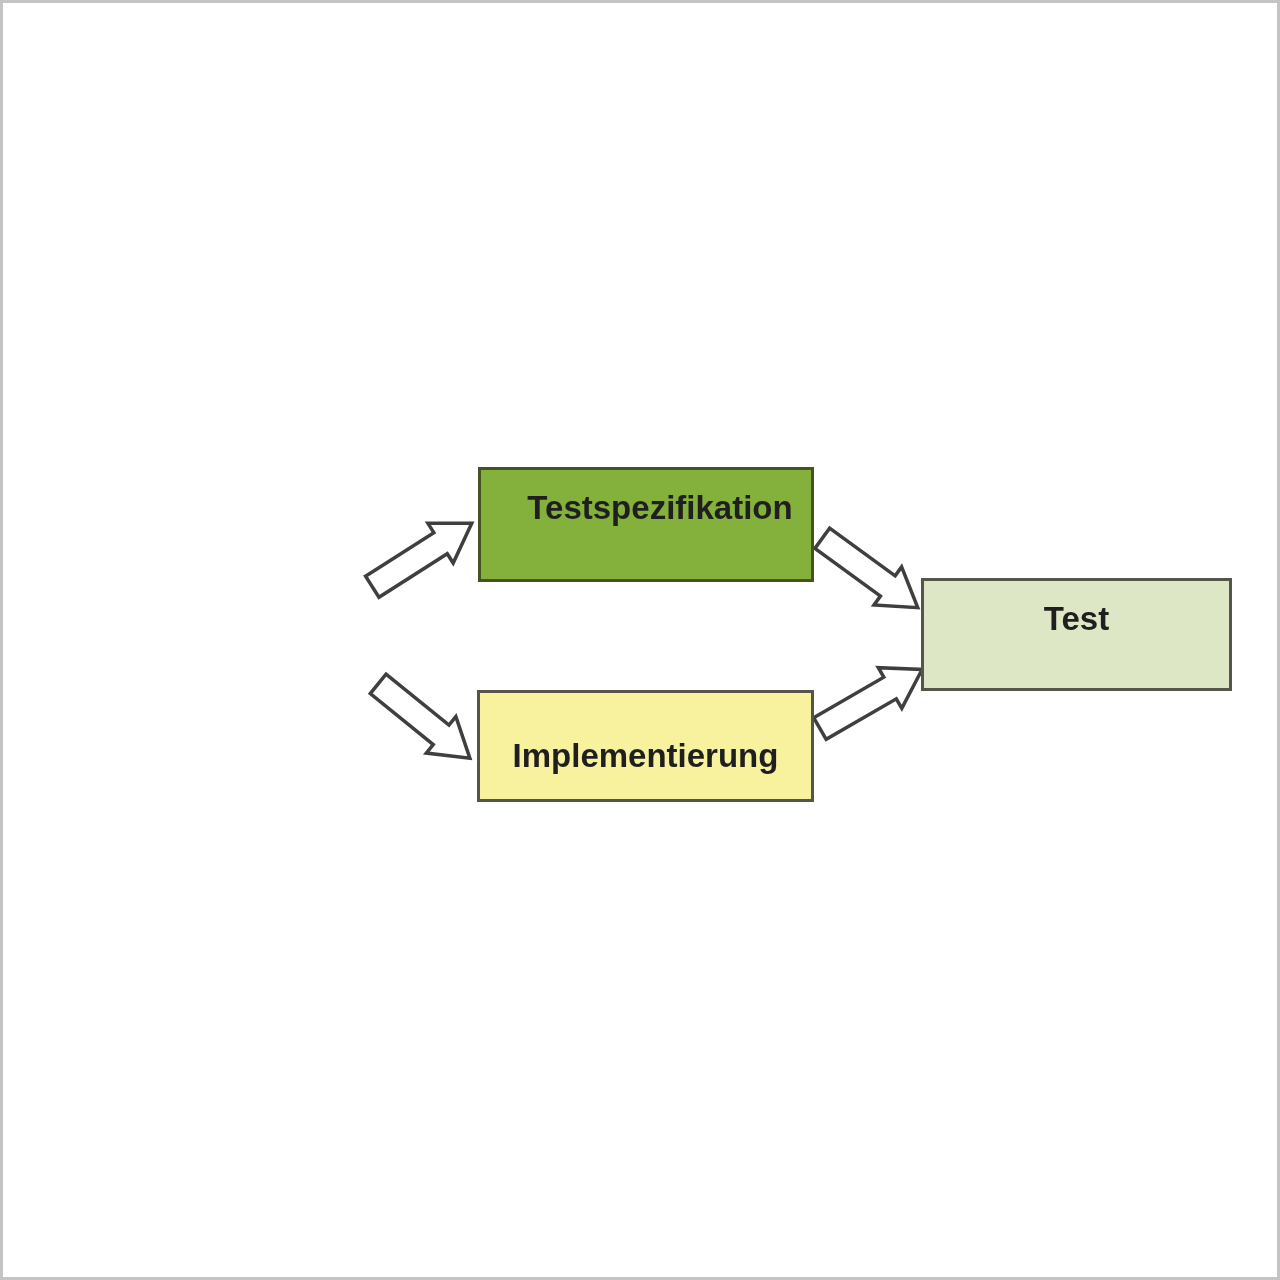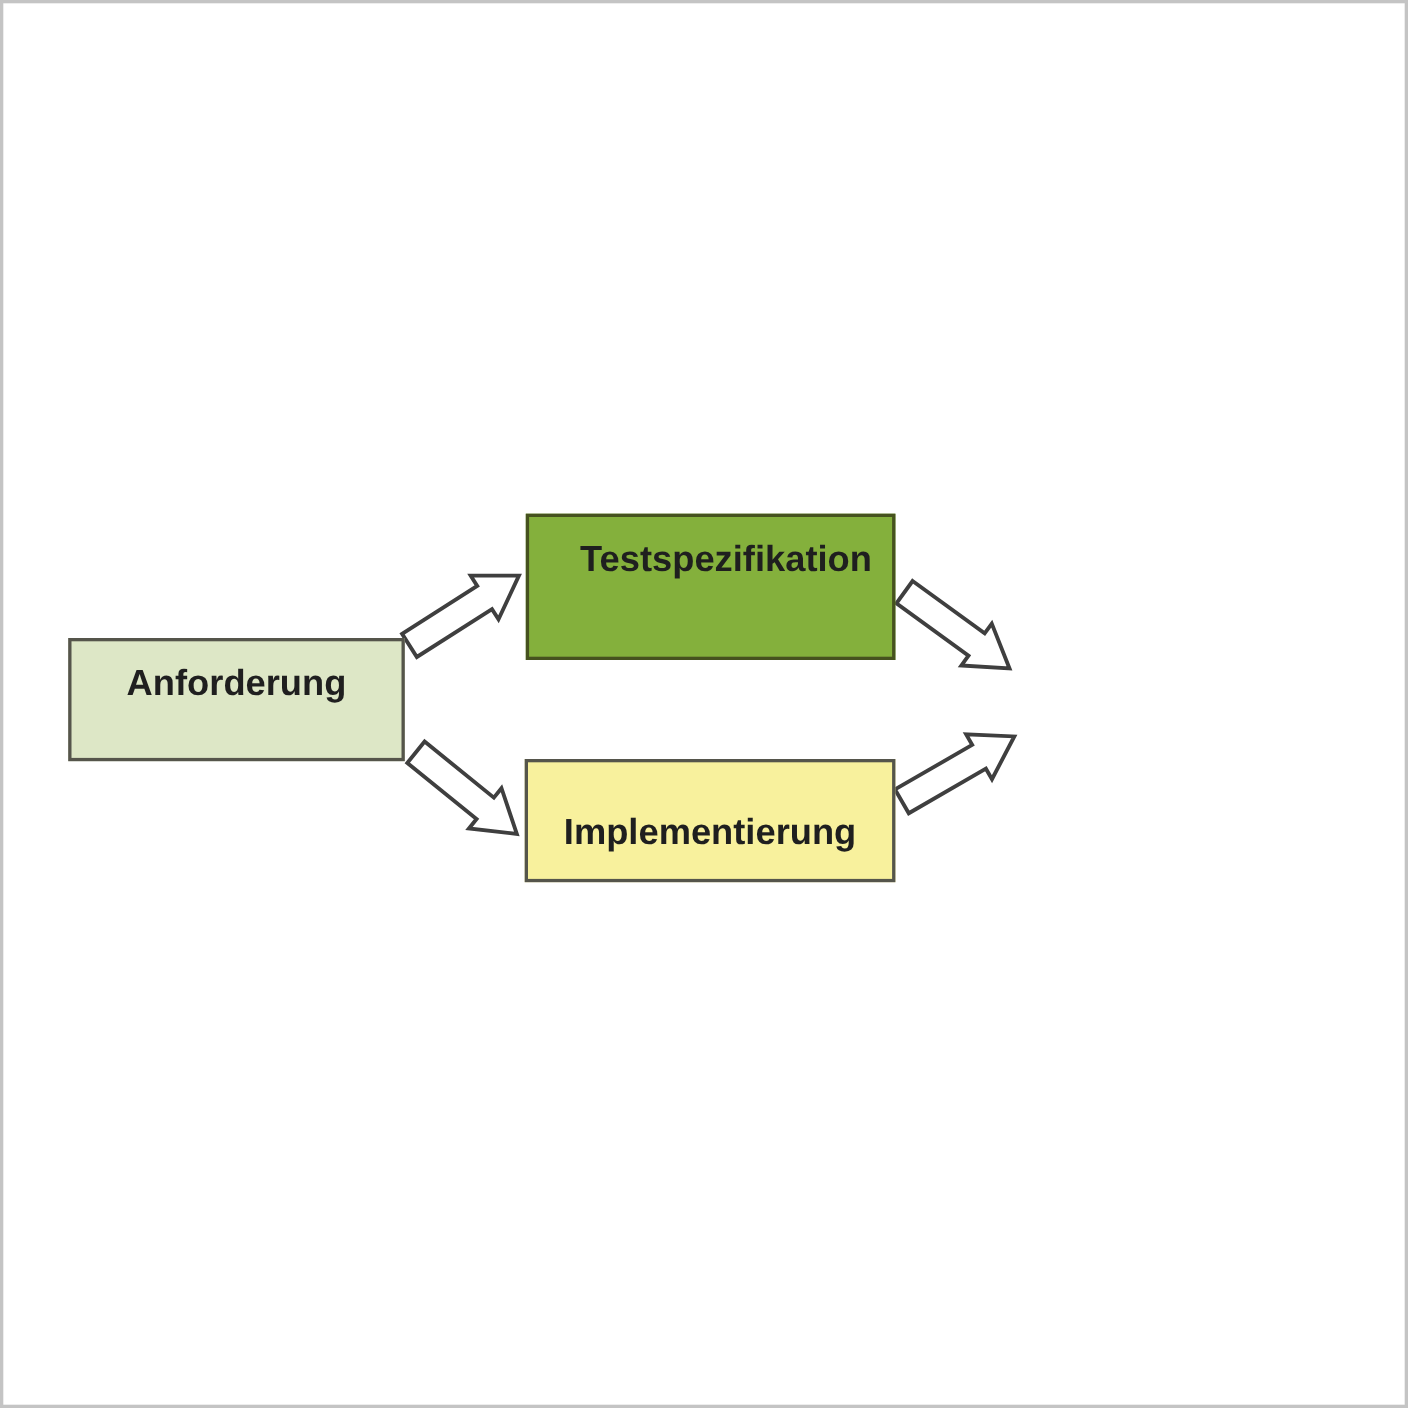--- a/index.html
+++ b/index.html
@@ -41,21 +41,21 @@
     font-weight: 700;
     color: #1f1f1f;
     letter-spacing: 0px;
     border: 3px solid #55554b;
   }
   .node-anforderung {
     left: 59px;  top: 577px;  width: 306px; height: 112px;
     background: #dde7c6;
   }
   .node-testspezifikation {
-    left: 475px; top: 464px;  width: 336px; height: 133px;
+    left: 475px; top: 464px;  width: 336px; height: 115px;
     background: #84b03c;
     border-color: #46521f;
     padding-left: 28px;
   }
   .node-implementierung {
     left: 474px; top: 687px;  width: 337px; height: 112px;
     background: #f8f19d;
     align-items: center;
   }
   .node-test {
@@ -76,26 +76,26 @@
       <polygon points="-59,-12.5 22,-12.5 22,-23.5 59,0 22,23.5 22,12.5 -59,12.5"></polygon>
     </g>
     <g transform="translate(867,570) rotate(36)">
       <polygon points="-59,-12.5 22,-12.5 22,-23.5 59,0 22,23.5 22,12.5 -59,12.5"></polygon>
     </g>
     <g transform="translate(868,696) rotate(-30)">
       <polygon points="-59,-12.5 22,-12.5 22,-23.5 59,0 22,23.5 22,12.5 -59,12.5"></polygon>
     </g>
   </svg>
 
-  <div class="node node-anforderung">
-    <span>Anforderung</span>
-  </div>
 
   <div class="node node-testspezifikation">
     <span>Testspezifikation</span>
   </div>
 
   <div class="node node-implementierung">
     <span>Implementierung</span>
   </div>
 
+  <div class="node node-test">
+    <span>Test</span>
+  </div>
 
 </div>
 
 </body></html>

